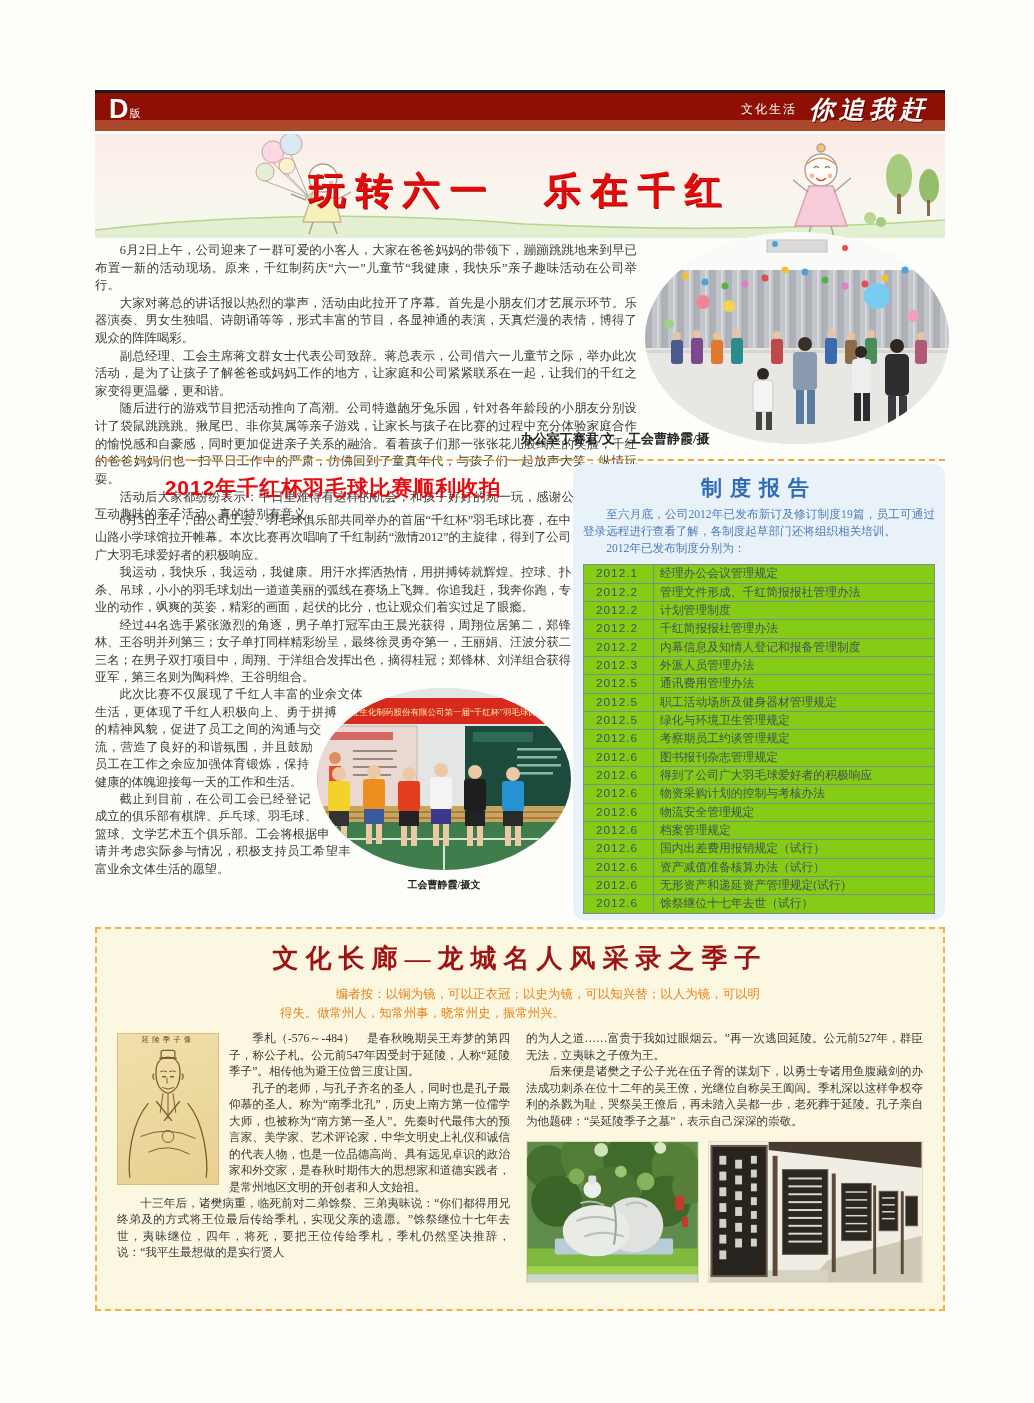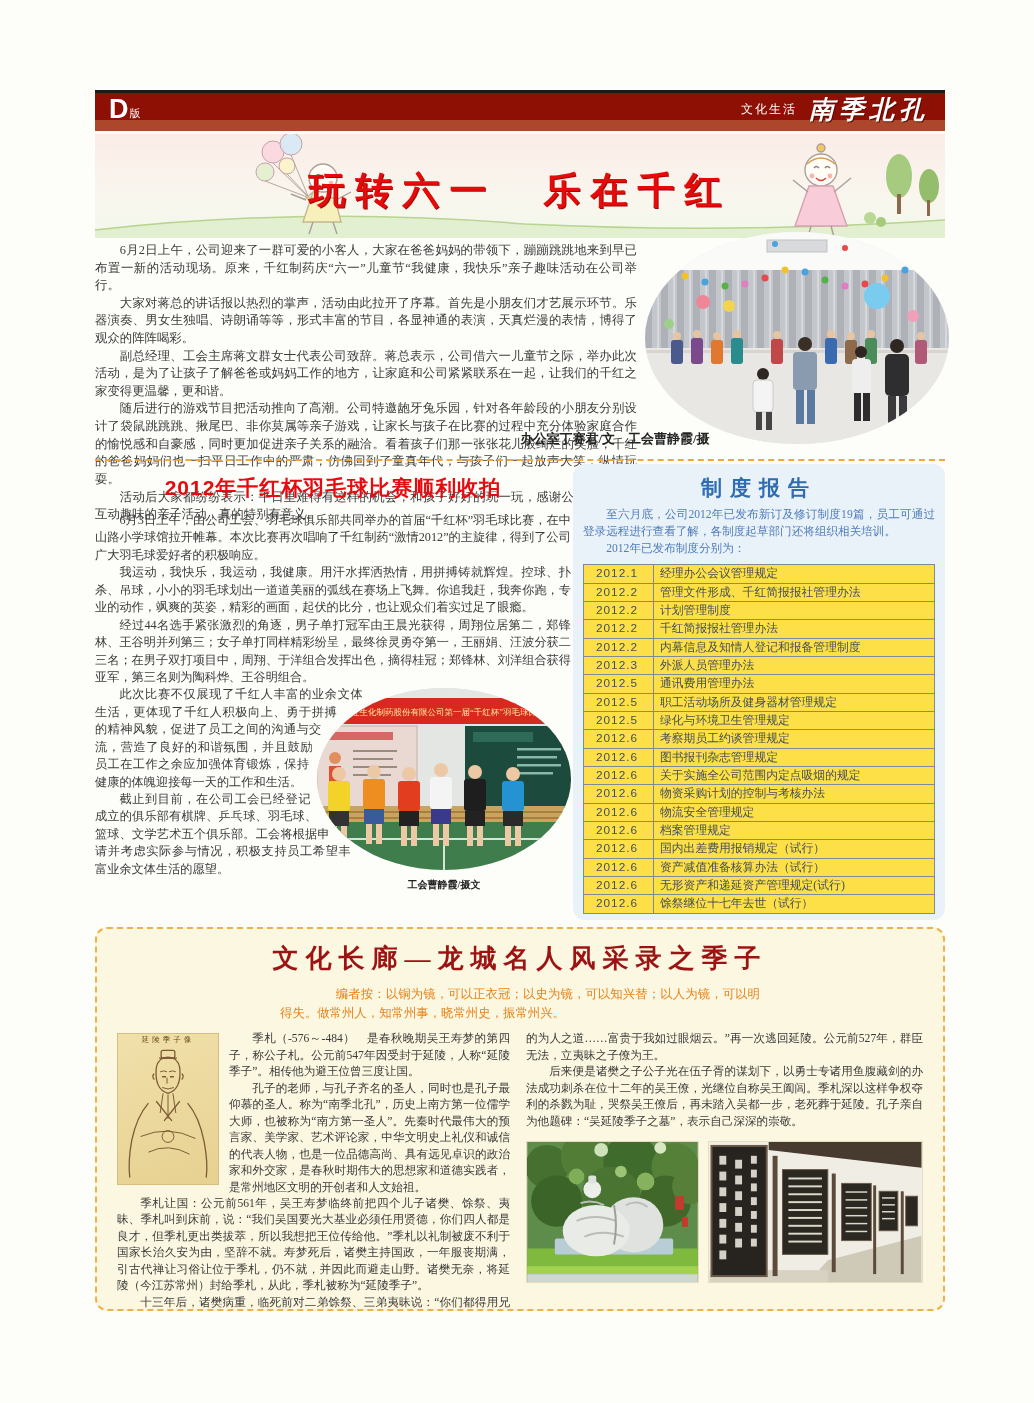--- a/index.html
+++ b/index.html
@@ -49,29 +49,29 @@
   .bad-photo-wrap { float:right; width:254px; margin:2px 0 0 8px;
     shape-outside:ellipse(50% 44% at 50% 44%); }
   .bad-photo { width:254px; height:182px; border-radius:50%; overflow:hidden; background:#dfe3e0; }
   .bad-caption { text-align:center; font-weight:bold; font-size:10px; margin-top:8px; color:#222; }
 
   .report { position:absolute; right:0; top:0; width:372px; height:456px;
     background:#e9f2f9; padding:8px 10px; overflow:hidden; border-radius:12px; }
   .report-title { text-align:center; font-size:21px; font-weight:bold; color:#2f6cb3;
     letter-spacing:8px; margin:2px 0 5px; }
   .report p { font-size:11.6px; line-height:1.45; color:#4f7cba; text-align:justify; text-indent:2em; }
-  .report table { width:100%; border-collapse:collapse; margin-top:7px; background:#fde047; }
+  .report table { width:100%; border-collapse:collapse; margin-top:7px; background:#84cc16; }
   .report td { border:1px solid #7e8a94; font-size:11.8px; color:#454f58;
     padding:1px 6px; height:17px; line-height:1.3; }
   .report td.date { width:70px; letter-spacing:1px; padding-left:12px;
     font-family:"Liberation Sans",sans-serif; }
 
   
   .culture { left:95px; top:927px; width:850px; height:384px; background:#fcf7e0;
-    border:2px dashed #eeb24a; border-radius:12px; padding:12px 20px 10px; overflow:hidden; }
+    border:2px dashed #eeb24a; border-radius:0; padding:12px 20px 10px; overflow:hidden; }
   .cult-title { text-align:center; font-size:26px; font-weight:bold; color:#9c1313;
     letter-spacing:7px; }
   .ed-note { width:480px; margin:9px auto 8px; color:#e5821a; font-size:12.4px;
     line-height:1.55; text-align:justify; text-indent:4.5em; }
   .cult-cols { display:flex; gap:16px; }
   .cult-col { flex:1; font-size:11.6px; line-height:1.42; text-align:justify; color:#3a3a3a; }
   .cult-col p { text-indent:2em; }
   .cult-col p.noindent { text-indent:0; }
   .portrait { float:left; width:102px; height:152px; margin:2px 10px 3px 0;
     background:linear-gradient(160deg,#f0e0aa,#e7d191); border:1px solid #d6be7e;
@@ -83,21 +83,21 @@
 </head>
 <body>
 
 <div class="abs masthead">
   <div class="edition">
     <span class="big">D</span>
       <span class="small">版</span>
   </div>
   <div class="mast-right">
     <span class="sect-label">文化生活</span>
-    <span class="paper-name">南季北孔</span>
+    <span class="paper-name">你追我赶</span>
   </div>
 </div>
 
 <div class="abs banner">
   <svg width="850" height="104" viewBox="0 0 850 104">
     <defs>
       <linearGradient id="sky" x1="0" y1="0" x2="0" y2="1">
         <stop offset="0" stop-color="#fbece8"></stop>
           <stop offset="0.6" stop-color="#f9f6ee"></stop>
           <stop offset="1" stop-color="#f2f8ec"></stop>
@@ -376,21 +376,21 @@
       <tr>
             <td class="date">2012.6</td>
             <td>考察期员工约谈管理规定</td>
           </tr>
       <tr>
             <td class="date">2012.6</td>
             <td>图书报刊杂志管理规定</td>
           </tr>
       <tr>
             <td class="date">2012.6</td>
-            <td>关于实施全公司范围内定点吸烟的规定</td>
+            <td>得到了公司广大羽毛球爱好者的积极响应</td>
           </tr>
       <tr>
             <td class="date">2012.6</td>
             <td>物资采购计划的控制与考核办法</td>
           </tr>
       <tr>
             <td class="date">2012.6</td>
             <td>物流安全管理规定</td>
           </tr>
       <tr>
@@ -440,21 +440,20 @@
             <path d="M70,60 Q82,74 87,100 Q91,122 89,136"></path>
             <path d="M38,58 L54,78 M62,58 L46,78"></path>
             <path d="M22,94 Q50,82 78,96" stroke-width="1"></path>
             <path d="M30,110 Q50,100 72,112" stroke-width="1"></path>
             <circle cx="50" cy="94" r="6" stroke-width="1"></circle>
           </g>
         </svg>
       </div>
       <p>季札（-576～-484）　是春秋晚期吴王寿梦的第四子，称公子札。公元前547年因受封于延陵，人称“延陵季子”。相传他为避王位曾三度让国。</p>
       <p>孔子的老师，与孔子齐名的圣人，同时也是孔子最仰慕的圣人。称为“南季北孔”，历史上南方第一位儒学大师，也被称为“南方第一圣人”。先秦时代最伟大的预言家、美学家、艺术评论家，中华文明史上礼仪和诚信的代表人物，也是一位品德高尚、具有远见卓识的政治家和外交家，是春秋时期伟大的思想家和道德实践者，是常州地区文明的开创者和人文始祖。</p>
-      <p>季札让国：公元前561年，吴王寿梦临终前把四个儿子诸樊、馀祭、夷昧、季札叫到床前，说：“我们吴国要光大基业必须任用贤德，你们四人都是良才，但季札更出类拔萃，所以我想把王位传给他。”季札以礼制被废不利于国家长治久安为由，坚辞不就。寿梦死后，诸樊主持国政，一年服丧期满，引古代禅让习俗让位于季札，仍不就，并因此而避走山野。诸樊无奈，将延陵（今江苏常州）封给季札，从此，季札被称为“延陵季子”。</p>
       <p>十三年后，诸樊病重，临死前对二弟馀祭、三弟夷昧说：“你们都得用兄终弟及的方式将王位最后传给季札，实现父亲的遗愿。”馀祭继位十七年去世，夷昧继位，四年，将死，要把王位传给季札，季札仍然坚决推辞，说：“我平生最想做的是实行贤人</p>
     </div>
     <div class="cult-col">
       <p class="noindent">的为人之道……富贵于我如过眼烟云。”再一次逃回延陵。公元前527年，群臣无法，立夷昧之子僚为王。</p>
       <p>后来便是诸樊之子公子光在伍子胥的谋划下，以勇士专诸用鱼腹藏剑的办法成功刺杀在位十二年的吴王僚，光继位自称吴王阖闾。季札深以这样争权夺利的杀戮为耻，哭祭吴王僚后，再未踏入吴都一步，老死葬于延陵。孔子亲自为他题碑：“吴延陵季子之墓”，表示自己深深的崇敬。</p>
       <div class="cult-photos">
         <svg class="ph" width="173" height="142" viewBox="0 0 173 142">
           <rect width="173" height="142" fill="#5e8c4a"></rect>
           <g>
             <circle cx="20" cy="25" r="22" fill="#46702f"></circle>

